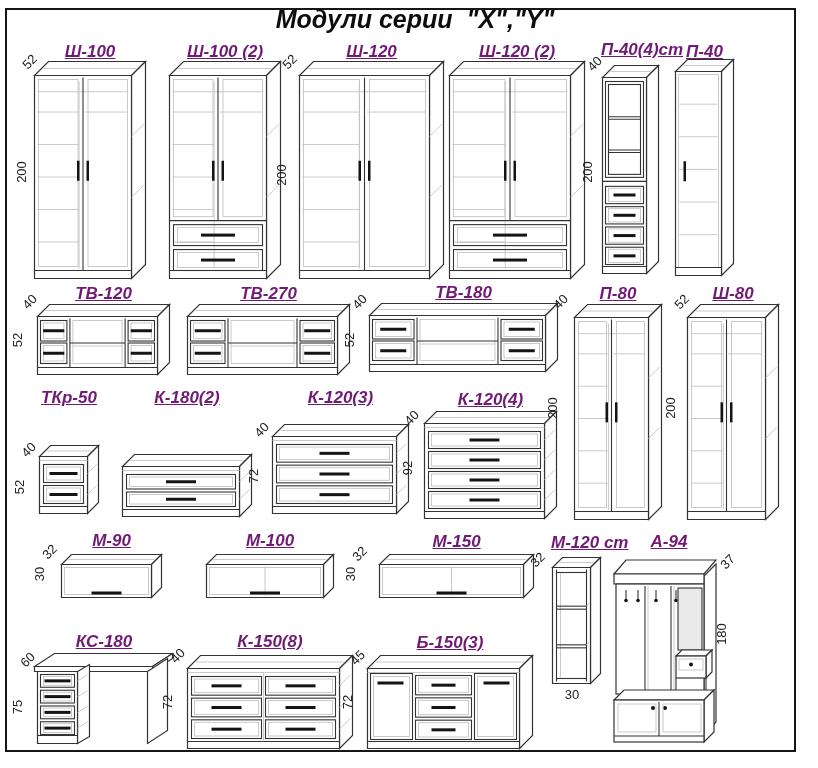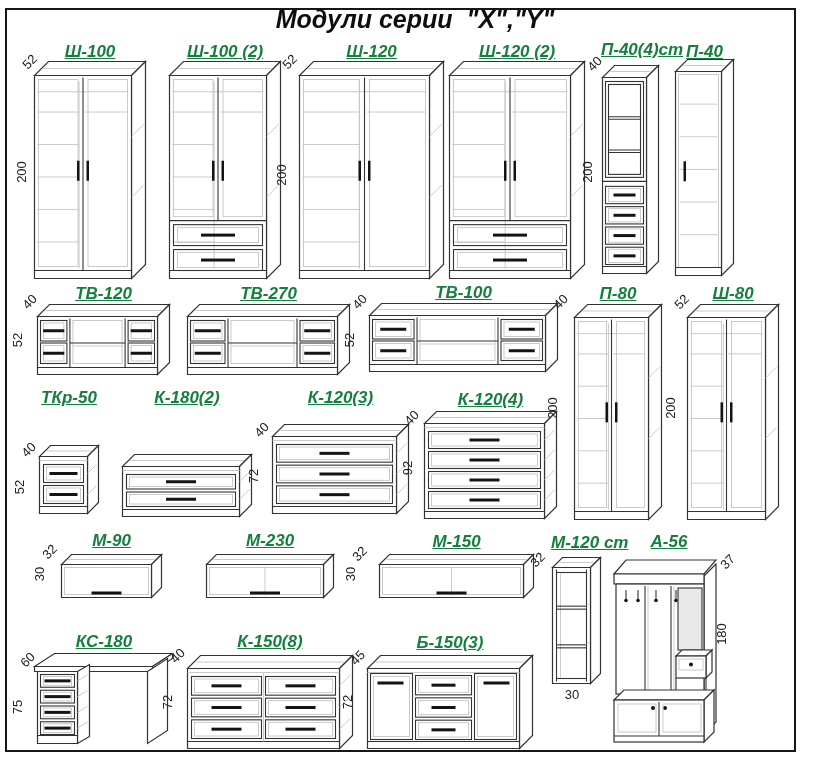--- a/index.html
+++ b/index.html
@@ -7,21 +7,21 @@
          font-family:"Liberation Sans",sans-serif;overflow:hidden}
   .frame{position:absolute;left:5px;top:8px;width:791px;height:744px;
          border:2px solid #161616;box-sizing:border-box}
   .title{position:absolute;left:240px;top:5px;width:350px;text-align:center;
          font-size:25px;font-weight:bold;font-style:italic;color:#0d0d0d;white-space:nowrap}
   .title .u{}
   .title .gap{display:inline-block;width:14px}
   .module{position:absolute}
   .mlabel{position:absolute;left:0;top:0;width:100%;text-align:center;
           font-size:17px;font-weight:700;font-style:italic;text-decoration:underline;
-          color:#15803d;white-space:nowrap;line-height:16px}
+          color:#701a75;white-space:nowrap;line-height:16px}
   .draw{position:absolute;left:0}
   .dim{position:absolute;width:40px;height:14px;line-height:14px;text-align:center;
        font-size:13px;color:#222;white-space:nowrap}
   .diag{transform:rotate(-45deg)}
   .vert{transform:rotate(-90deg)}
   .fc{fill:#ffffff;stroke:#333;stroke-width:1.2}
   .ln{fill:none;stroke:#333;stroke-width:1.1}
   .lt{fill:none;stroke:#c4c4c4;stroke-width:0.9}
   .hd{fill:#141414;stroke:none}
   .mir{fill:#e9e9e9;stroke:#333;stroke-width:1.1}
@@ -243,21 +243,21 @@
         <rect x="8.75" y="48.75" width="26" height="3" class="hd"></rect>
         <rect x="114" y="17.5" width="34.5" height="20.5" class="ln"></rect>
         <rect x="117" y="20" width="28.5" height="15.5" class="lt"></rect>
         <rect x="118.25" y="26.25" width="26" height="3" class="hd"></rect>
         <rect x="114" y="40" width="34.5" height="20.5" class="ln"></rect>
         <rect x="117" y="42.5" width="28.5" height="15.5" class="lt"></rect>
         <rect x="118.25" y="48.75" width="26" height="3" class="hd"></rect>
       </svg>
   </div>
   <div class="module" style="left:368px;top:285px;width:191px">
-    <div class="mlabel">ТВ-100</div>
+    <div class="mlabel">ТВ-180</div>
     <svg id="d8" class="draw" style="top:17px" width="191" height="71" viewBox="0 0 191 71">
         <polygon points="1.5,13.5 13.5,1.5 189.5,1.5 177.5,13.5" class="fc"></polygon>
         <line x1="9.5" y1="7.5" x2="181.5" y2="7.5" class="lt"></line>
         <polygon points="177.5,13.5 189.5,1.5 189.5,57.5 177.5,69.5" class="fc"></polygon>
         <polygon points="1.5,13.5 177.5,13.5 177.5,69.5 1.5,69.5" class="fc"></polygon>
         <line x1="1.5" y1="62.5" x2="177.5" y2="62.5" class="ln"></line>
         <line x1="49.02" y1="15.5" x2="49.02" y2="62.5" class="ln"></line>
         <line x1="129.98" y1="15.5" x2="129.98" y2="62.5" class="ln"></line>
         <rect x="52.02" y="17.5" width="74.95999999999998" height="41" class="lt"></rect>
         <line x1="49.02" y1="39" x2="129.98" y2="39" class="ln"></line>
@@ -421,21 +421,21 @@
     <svg id="d15" class="draw" style="top:20px" width="103" height="46" viewBox="0 0 103 46">
         <polygon points="1.5,11.5 11.5,1.5 101.5,1.5 91.5,11.5" class="fc"></polygon>
         <line x1="8.5" y1="6.5" x2="94.5" y2="6.5" class="lt"></line>
         <polygon points="91.5,11.5 101.5,1.5 101.5,34.5 91.5,44.5" class="fc"></polygon>
         <polygon points="1.5,11.5 91.5,11.5 91.5,44.5 1.5,44.5" class="fc"></polygon>
         <rect x="4.5" y="14.5" width="84" height="27" class="lt"></rect>
         <rect x="31.5" y="38.5" width="30" height="3" class="hd"></rect>
       </svg>
   </div>
   <div class="module" style="left:205px;top:533px;width:130px">
-    <div class="mlabel">М-230</div>
+    <div class="mlabel">М-100</div>
     <svg id="d16" class="draw" style="top:20px" width="130" height="46" viewBox="0 0 130 46">
         <polygon points="1.5,11.5 11.5,1.5 128.5,1.5 118.5,11.5" class="fc"></polygon>
         <line x1="8.5" y1="6.5" x2="121.5" y2="6.5" class="lt"></line>
         <polygon points="118.5,11.5 128.5,1.5 128.5,34.5 118.5,44.5" class="fc"></polygon>
         <polygon points="1.5,11.5 118.5,11.5 118.5,44.5 1.5,44.5" class="fc"></polygon>
         <rect x="4.5" y="14.5" width="111" height="27" class="lt"></rect>
         <line x1="60" y1="13.5" x2="60" y2="42.5" class="lt"></line>
         <rect x="45" y="38.5" width="30" height="3" class="hd"></rect>
       </svg>
   </div>
@@ -465,21 +465,21 @@
         <line x1="5.5" y1="53.166666666666664" x2="35.5" y2="53.166666666666664" class="ln"></line>
         <line x1="35.5" y1="50.166666666666664" x2="38.5" y2="47.166666666666664" class="lt"></line>
         <line x1="5.5" y1="88.83333333333333" x2="35.5" y2="88.83333333333333" class="ln"></line>
         <line x1="5.5" y1="91.83333333333333" x2="35.5" y2="91.83333333333333" class="ln"></line>
         <line x1="35.5" y1="88.83333333333333" x2="38.5" y2="85.83333333333333" class="lt"></line>
         <line x1="5.5" y1="16.5" x2="35.5" y2="16.5" class="ln"></line>
         <line x1="5.5" y1="122.5" x2="35.5" y2="122.5" class="ln"></line>
       </svg>
   </div>
   <div class="module" style="left:612px;top:534px;width:114px">
-    <div class="mlabel">А-56</div>
+    <div class="mlabel">А-94</div>
     <svg id="d19" class="draw" style="top:18px" width="114" height="200" viewBox="0 0 114 200">
         <polygon points="92,24 104,12 104,170 92,182" class="fc"></polygon>
         <polygon points="2,22 14,8 104,8 92,22" class="fc"></polygon>
         <polygon points="2,22 92,22 92,32 2,32" class="fc"></polygon>
         <rect x="4" y="32" width="88" height="110" class="fc"></rect>
         <line x1="33" y1="34" x2="33" y2="140" class="ln"></line>
         <line x1="36" y1="34" x2="36" y2="140" class="lt"></line>
         <line x1="59" y1="34" x2="59" y2="140" class="ln"></line>
         <line x1="62" y1="34" x2="62" y2="140" class="lt"></line>
         <line x1="14" y1="38" x2="14" y2="47" class="ln"></line>

